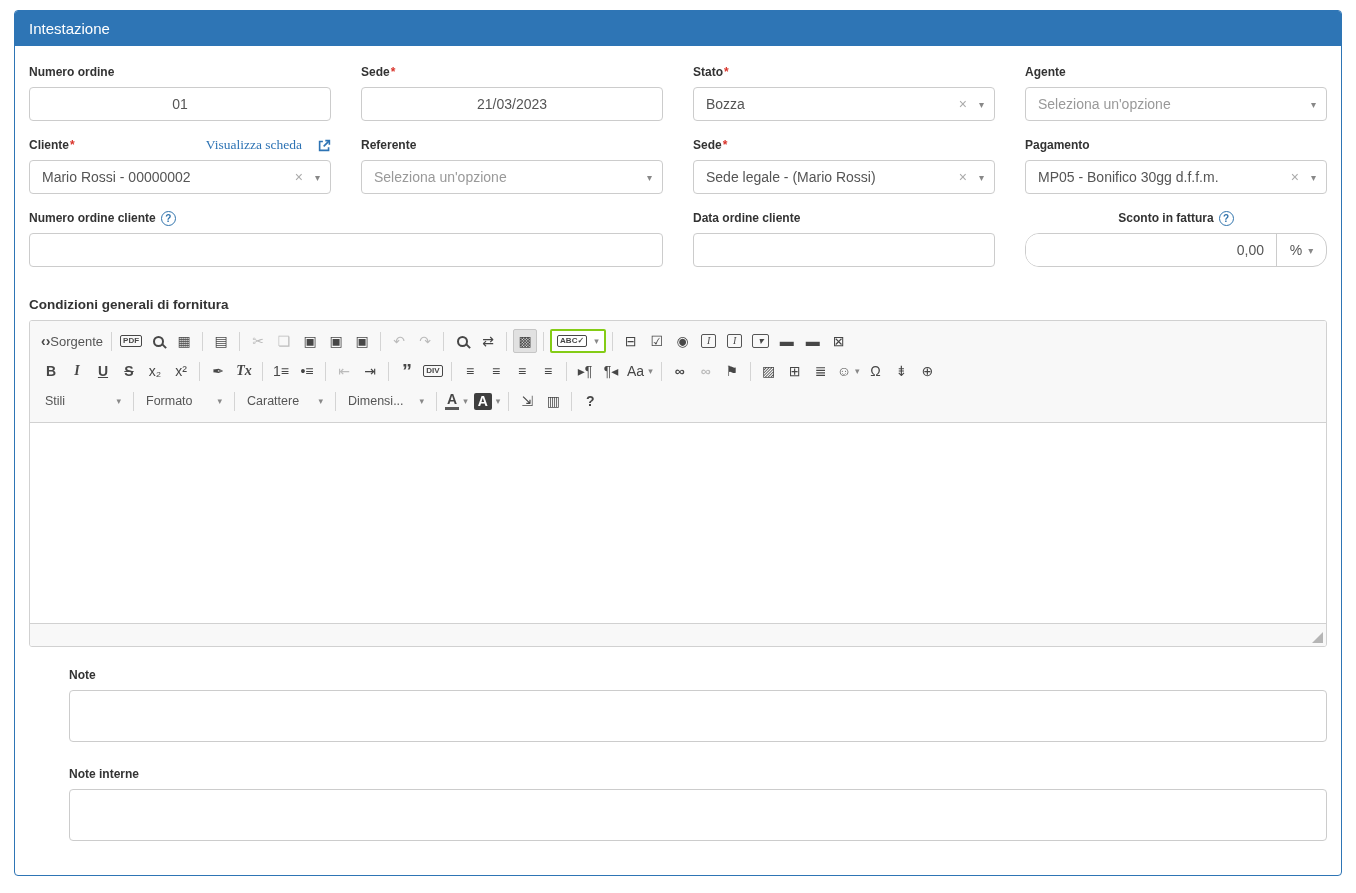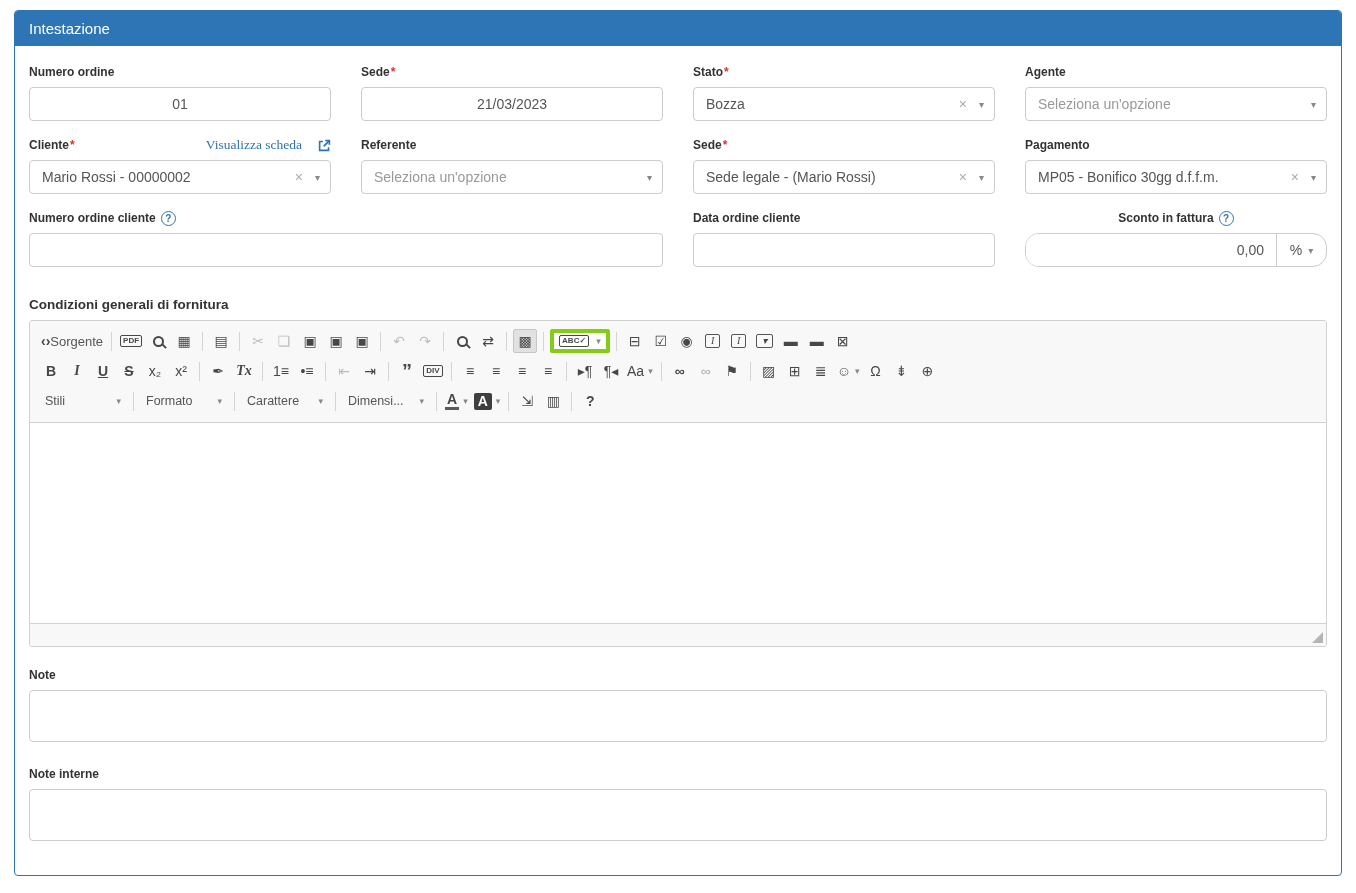--- a/index.html
+++ b/index.html
@@ -38,21 +38,21 @@
   .section-label { font-size:13.5px; font-weight:bold; color:#333; margin:30px 0 8px 0; }
 
   
   .editor { border:1px solid #d1d1d1; border-radius:3px; background:#fff; }
   .tb { background:#f8f8f8; border-bottom:1px solid #d1d1d1; padding:5px 8px 6px 8px; border-radius:2px 2px 0 0; }
   .tb-row { display:flex; align-items:center; flex-wrap:nowrap; padding:3px 0; }
   .tb-btn { height:24px; min-width:24px; display:inline-flex; align-items:center; justify-content:center;
             color:#474747; font-size:14px; border-radius:2px; margin:0 1px; cursor:pointer; padding:0 2px; }
   .tb-btn.dis { color:#bcbcbc; cursor:default; }
   .tb-btn.pressed { background:#e1e1e1; border:1px solid #c6c6c6; }
-  .tb-btn.combo { border:4px solid #84cc16; background:#fff; padding:0 5px; gap:3px;justify-content:flex-end; }
+  .tb-btn.combo { border:2px solid #84cc16; background:#fff; padding:0 5px; gap:3px;justify-content:flex-end; }
   .tb-btn.wide { min-width:88px; justify-content:space-between; padding:0 6px; font-size:12.5px; color:#555; }
   .tb-label { font-size:13px; color:#555; }
   .combo-label { font-size:12.5px; color:#555; }
   .tb-caret { font-size:9px; color:#888; margin-left:4px; }
   .tb-sep { width:1px; height:19px; background:#d4d4d4; margin:0 5px; flex:none; }
   .glyph { line-height:1; }
   .glyph.b { font-weight:bold; }
   .glyph.it { font-style:italic; font-family:"Liberation Serif", serif; font-weight:bold; }
   .glyph.u { text-decoration:underline; font-weight:bold; }
   .glyph.st { text-decoration:line-through; font-weight:bold; }
@@ -64,21 +64,21 @@
   .i-mag { position:relative; width:11px; height:11px; border:2px solid #474747; border-radius:50%; display:inline-block; }
   .i-mag::after { content:""; position:absolute; width:6px; height:2px; background:#474747; transform:rotate(45deg); right:-5px; bottom:-2px; }
 
   .ed-content { height:200px; background:#fff; padding:8px 12px; font-size:14px; color:#333; outline:none; }
   .ed-footer { height:23px; background:#f8f8f8; border-top:1px solid #d1d1d1; position:relative; border-radius:0 0 2px 2px; }
   .grip { position:absolute; right:3px; bottom:3px; width:0; height:0;
           border-left:11px solid transparent; border-bottom:11px solid #b5b5b5; cursor:se-resize; }
 
   .note-area { width:100%; height:52px; border:1px solid #ccc; border-radius:4px; resize:none; outline:none;
                font-family:"Liberation Sans", sans-serif; font-size:14px; color:#555; padding:6px 12px; }
-  .note-block { margin-top:20px; }
+  .note-block { margin-top:20px;margin-left:40px; }
 </style>
 </head>
 <body>
 
 <div class="card">
   <div class="card-header">Intestazione</div>
   <div class="card-body">
 
     <div class="grid">
       <div>

